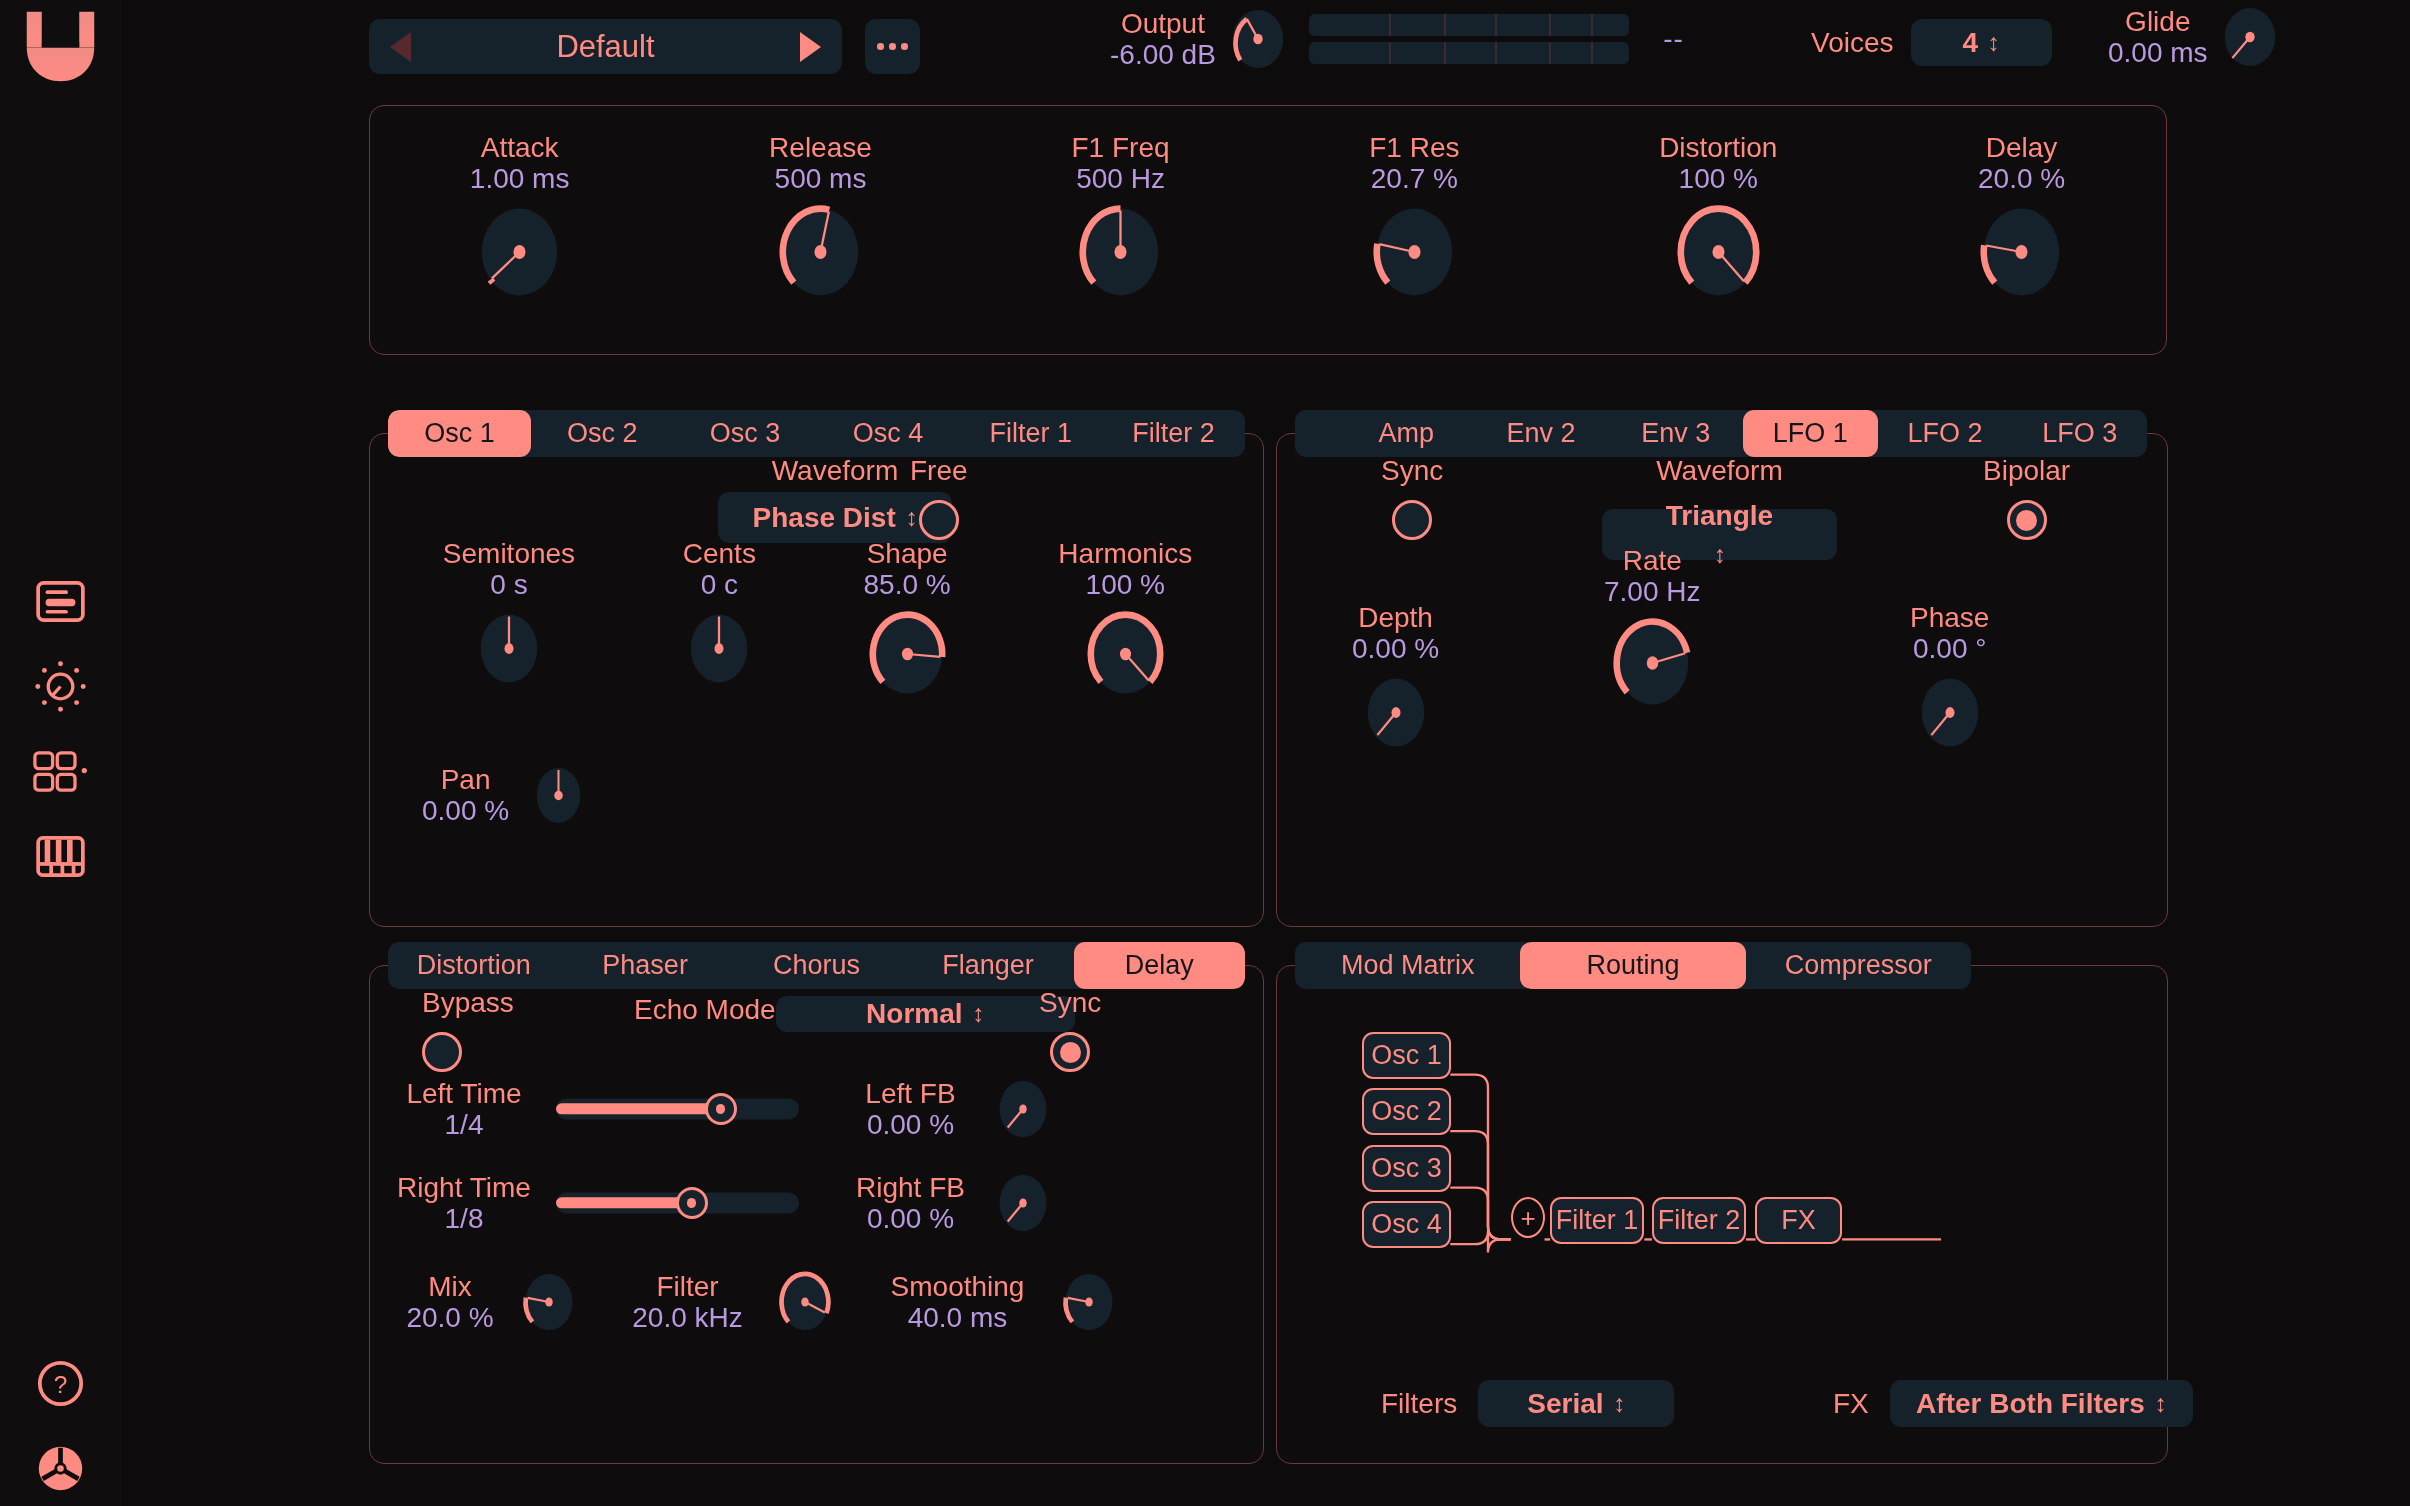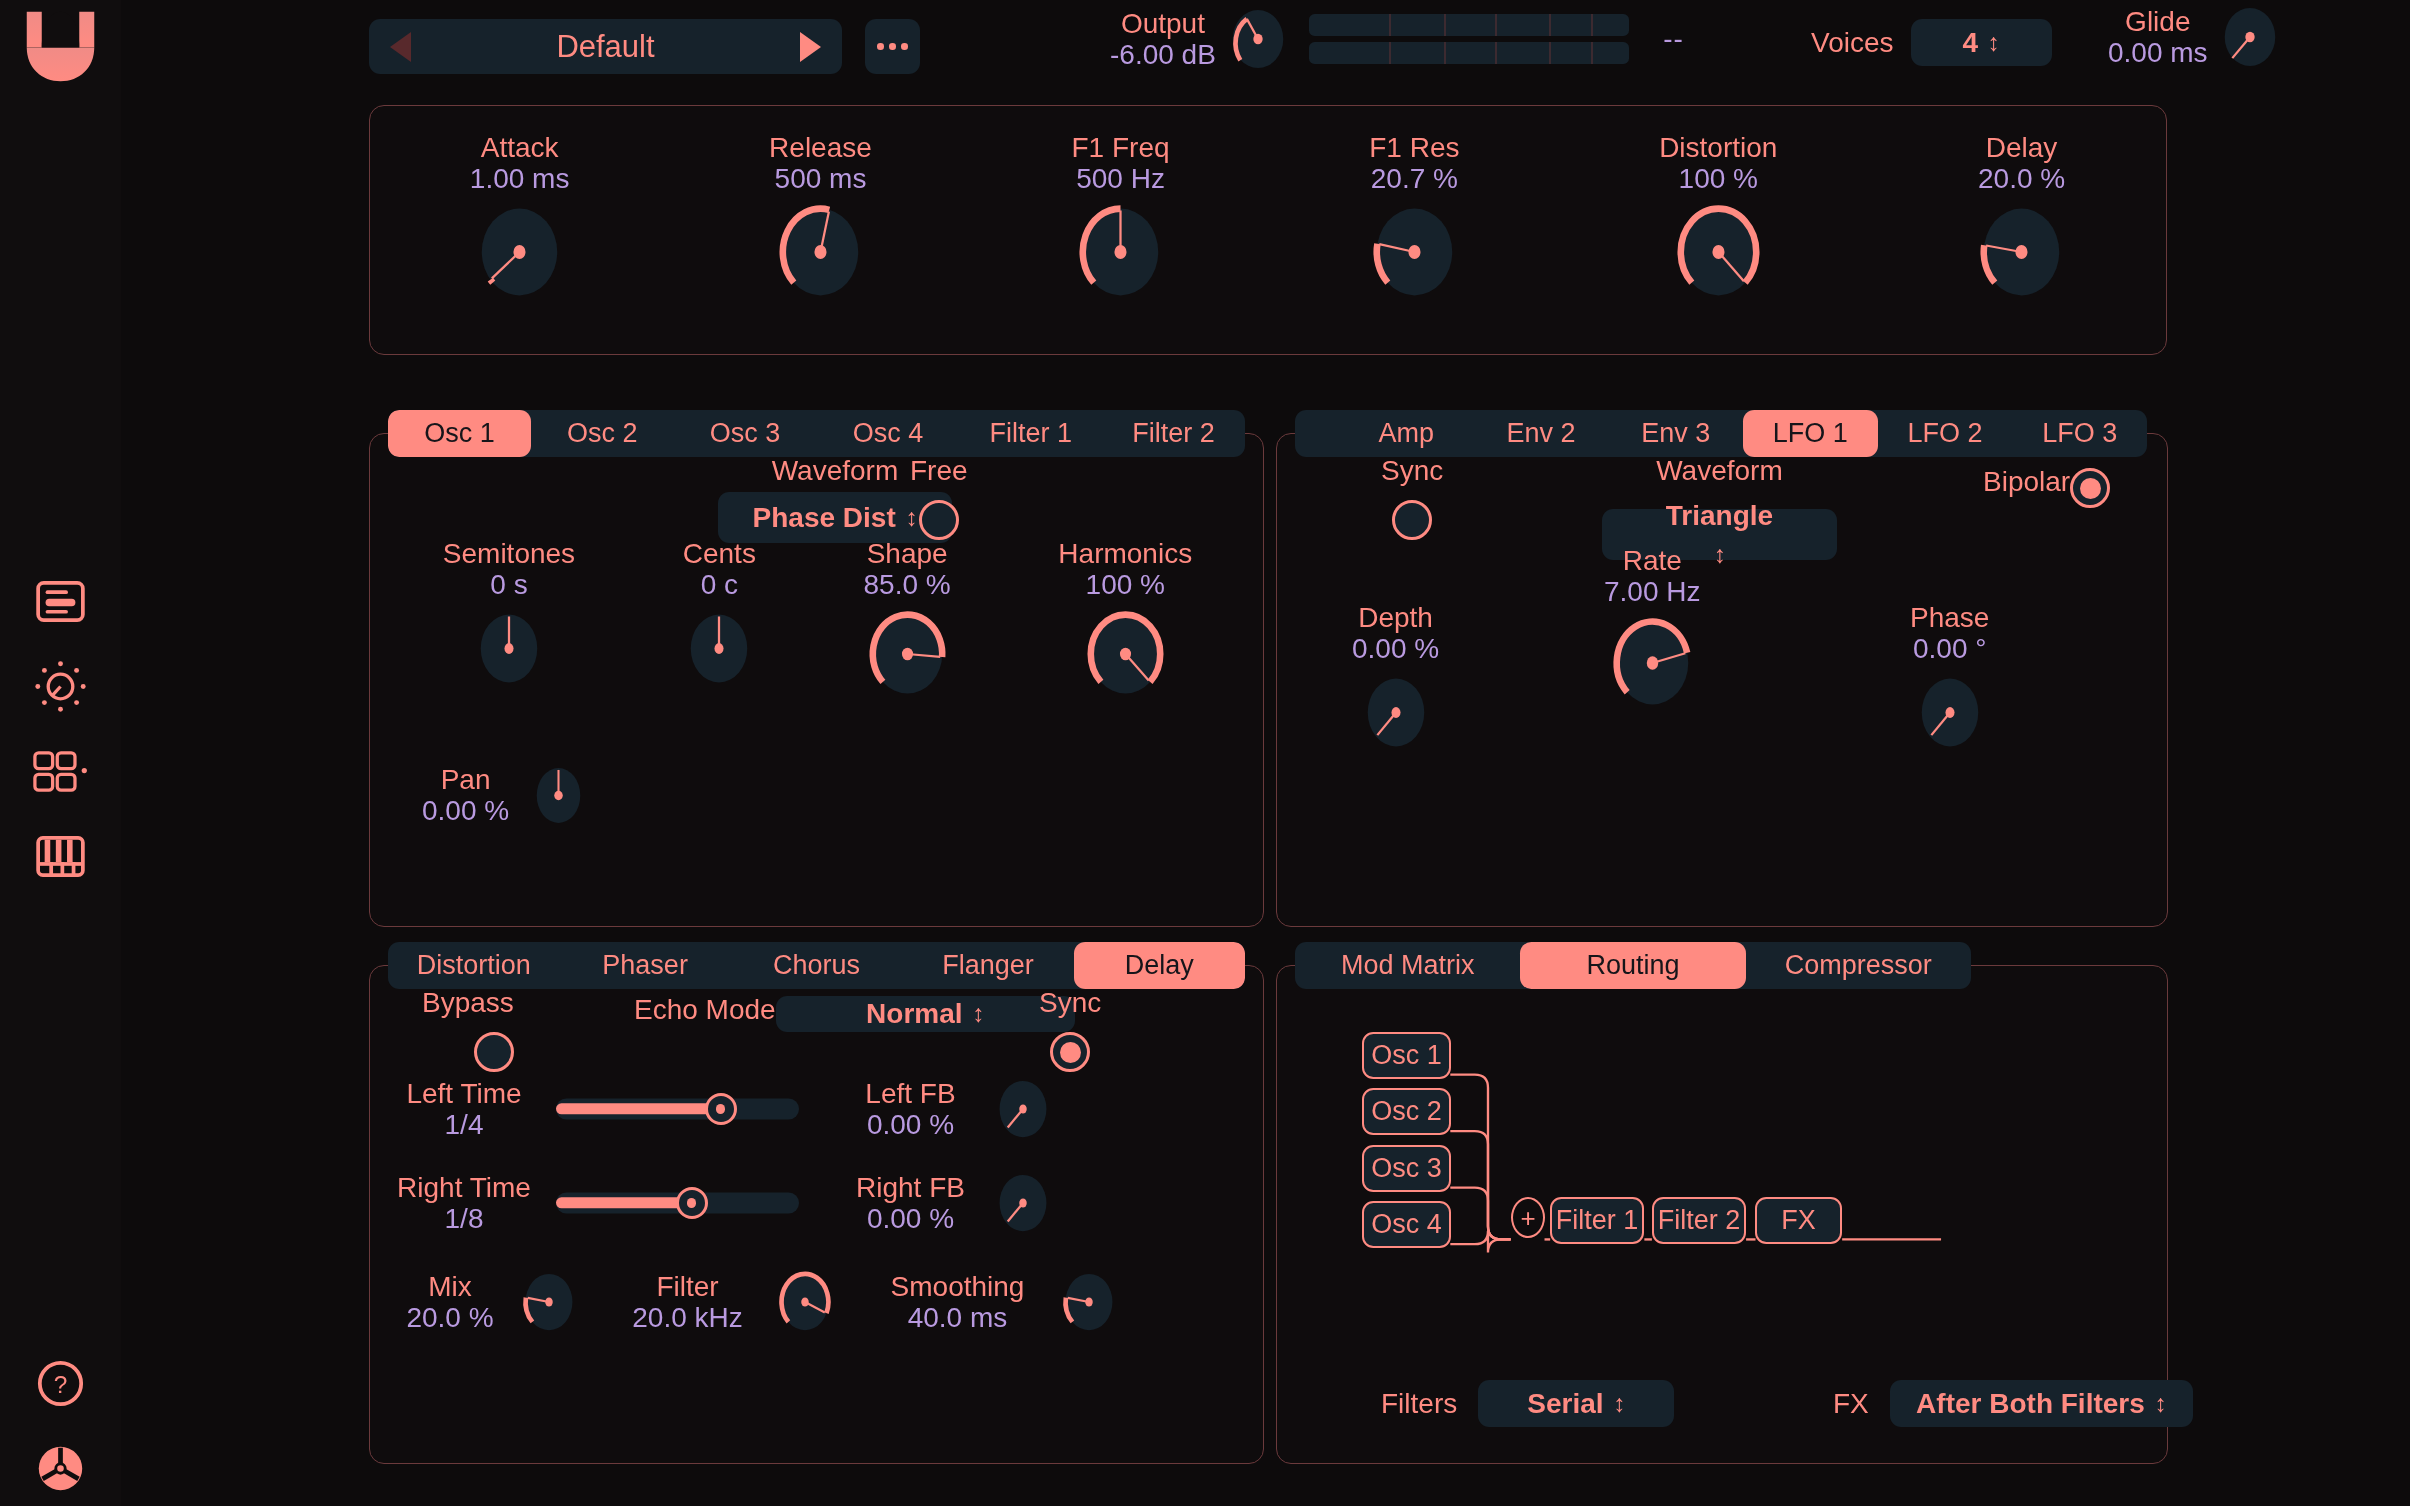--- a/index.html
+++ b/index.html
@@ -523,21 +523,21 @@
     </div>
 
     <div style="position:absolute; left:325px; top:21px; display:flex; flex-direction:column; align-items:center;">
       <span class="lbl">Waveform</span>
       <div class="dropdown" style="margin-top:22px; width:235px; height:51px;flex-direction:column;">
         <span>Triangle</span>
         <span class="chev">↕</span>
       </div>
     </div>
 
-    <div style="position:absolute; left:706px; top:21px; display:flex; flex-direction:row; align-items:center;">
+    <div style="position:absolute; left:706px; top:21px; display:flex; flex-direction:column; align-items:center;">
       <span class="lbl">Bipolar</span>
       <div class="toggle" style="margin-top:13px; width:40px; height:40px;">
         <span class="dot" style="width:21px;height:21px;"></span>
       </div>
     </div>
 
     <div style="position:absolute; left:327px; top:111px;">
       <div class="knob-wrap">
         <div class="knob-caption">
           <span class="lbl">Rate</span>
@@ -591,21 +591,21 @@
 
   <div class="tabs tabs-fx" id="tabs-fx">
       <div class="tab" style="flex: 1 1 0%;">Distortion</div>
       <div class="tab" style="flex: 1 1 0%;">Phaser</div>
       <div class="tab" style="flex: 1 1 0%;">Chorus</div>
       <div class="tab" style="flex: 1 1 0%;">Flanger</div>
       <div class="tab active" style="flex: 1 1 0%;">Delay</div>
     </div>
   <div class="panel panel-fx">
 
-    <div style="position:absolute; left:52px; top:21px; display:flex; flex-direction:column; align-items:flex-end;">
+    <div style="position:absolute; left:52px; top:21px; display:flex; flex-direction:column; align-items:flex-start;">
       <span class="lbl">Bypass</span>
       <div class="toggle" style="margin-top:13px; width:40px; height:40px;"></div>
     </div>
 
     <div style="position:absolute; left:264px; top:21px; display:flex; flex-direction:row; align-items:center;">
       <span class="lbl">Echo Mode</span>
       <div class="dropdown" style="margin-top:9.4px; width:299px; height:36px;">
         <span>Normal</span>
         <span class="chev">↕</span>
       </div>

